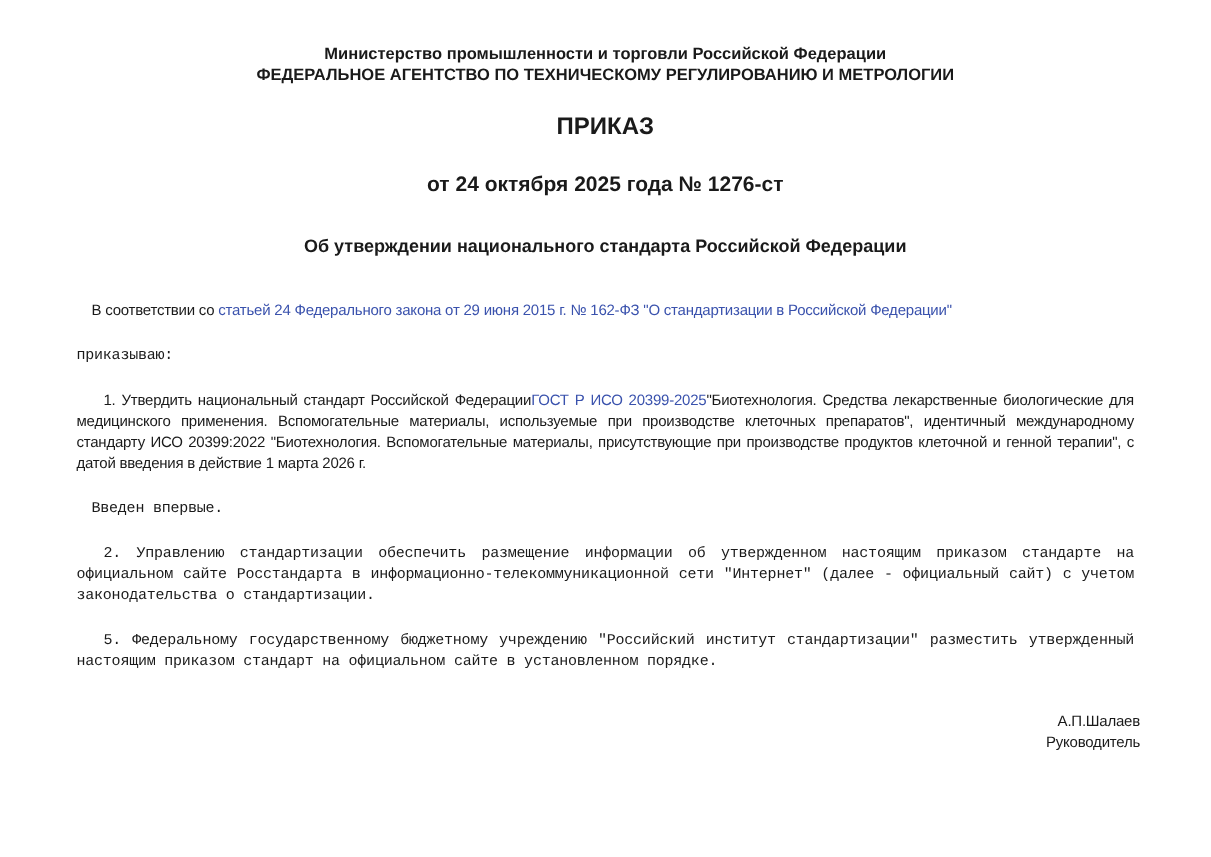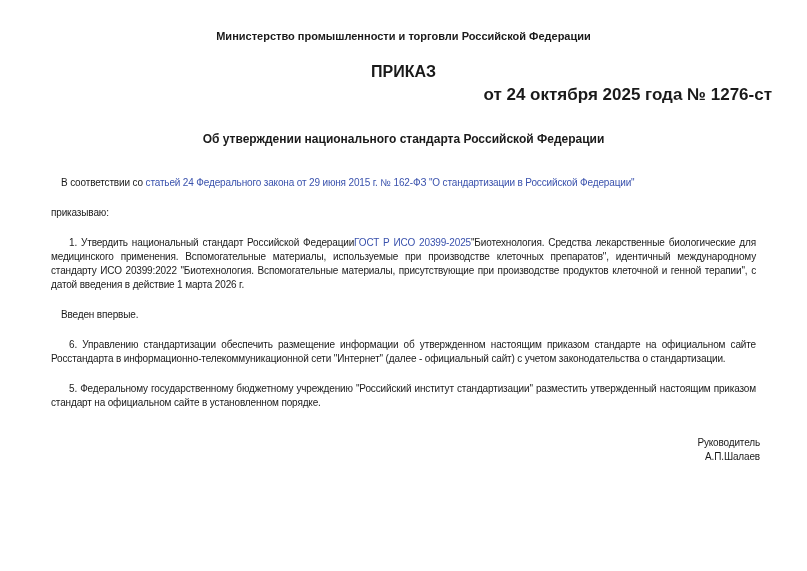--- a/index.html
+++ b/index.html
@@ -8,32 +8,32 @@
   body {
     width: 807px; height: 571px; overflow: hidden;
     background: var(--bg);
     color: var(--ink);
     font-family: "Liberation Sans", "DejaVu Sans", sans-serif;
   }
   .page { width: 807px; height: 511px; padding: 30px 35px 0 35px; }
 
   .hdr { text-align: center; font-weight: bold; font-size: 11px; line-height: 13.5px; }
   .doc-type  { text-align: center; font-weight: bold; font-size: 16px; margin-top: 19px; }
-  .date-line { text-align: right; font-weight: bold; font-size: 17px; margin-top: 4px; }
+  .date-line { text-align: center; font-weight: bold; font-size: 14px; margin-top: 20px; }
   .subject   { text-align: center; font-weight: bold; font-size: 12px; margin-top: 27px; }
 
   .body-text {
     margin-top: 30px;
     font-size: 10px;
     line-height: 14px;
     text-align: justify;
     letter-spacing: -0.15px;
   }
   .para { margin: 16px; }
-  .gap-before { margin-top: 6px; }
+  .gap-before { margin-top: 6px; font-family: Liberation Mono, monospace; }
   .indent { text-indent: 18px; }
   .indent-sm { text-indent: 10px; }
 
   a.link { color: var(--link); text-decoration: none; cursor: pointer; }
 
   .signature {
     margin-top: 26px;
     padding-right: 12px;
     text-align: right;
     font-size: 10px;
@@ -41,41 +41,42 @@
     letter-spacing: -0.15px;
   }
 </style>
 </head>
 <body>
 
 <div class="page">
 
   <div class="hdr">
     <div>Министерство промышленности и торговли Российской Федерации</div>
+    <div>ФЕДЕРАЛЬНОЕ АГЕНТСТВО ПО ТЕХНИЧЕСКОМУ РЕГУЛИРОВАНИЮ И МЕТРОЛОГИИ</div>
   </div>
 
   <div class="doc-type">ПРИКАЗ</div>
   <div class="date-line">от 24 октября 2025 года № 1276-ст</div>
   <div class="subject">Об утверждении национального стандарта Российской Федерации</div>
 
   <div class="body-text">
 
     <p class="para indent-sm"><span>В соответствии со </span><a class="link">статьей 24 Федерального закона от 29 июня 2015 г. № 162-ФЗ "О стандартизации в Российской Федерации"</a></p>
 
     <p class="para gap-before">приказываю:</p>
 
     <p class="para indent"><span>1. Утвердить национальный стандарт Российской Федерации</span><a class="link">ГОСТ Р ИСО 20399-2025</a><span>"Биотехнология. Средства лекарственные биологические для медицинского применения. Вспомогательные материалы, используемые при производстве клеточных препаратов", идентичный международному стандарту ИСО 20399:2022 "Биотехнология. Вспомогательные материалы, присутствующие при производстве продуктов клеточной и генной терапии", с датой введения в действие 1 марта 2026 г.</span></p>
 
     <p class="para indent-sm gap-before">Введен впервые.</p>
 
-    <p class="para indent gap-before">6. Управлению стандартизации обеспечить размещение информации об утвержденном настоящим приказом стандарте на официальном сайте Росстандарта в информационно-телекоммуникационной сети "Интернет" (далее - официальный сайт) с учетом законодательства о стандартизации.</p>
+    <p class="para indent gap-before">2. Управлению стандартизации обеспечить размещение информации об утвержденном настоящим приказом стандарте на официальном сайте Росстандарта в информационно-телекоммуникационной сети "Интернет" (далее - официальный сайт) с учетом законодательства о стандартизации.</p>
 
     <p class="para indent gap-before">5. Федеральному государственному бюджетному учреждению "Российский институт стандартизации" разместить утвержденный настоящим приказом стандарт на официальном сайте в установленном порядке.</p>
 
 
   </div>
 
   <div class="signature">
+    <div>А.П.Шалаев</div>
     <div>Руководитель</div>
-    <div>А.П.Шалаев</div>
   </div>
 
 </div>
 
 </body></html>

